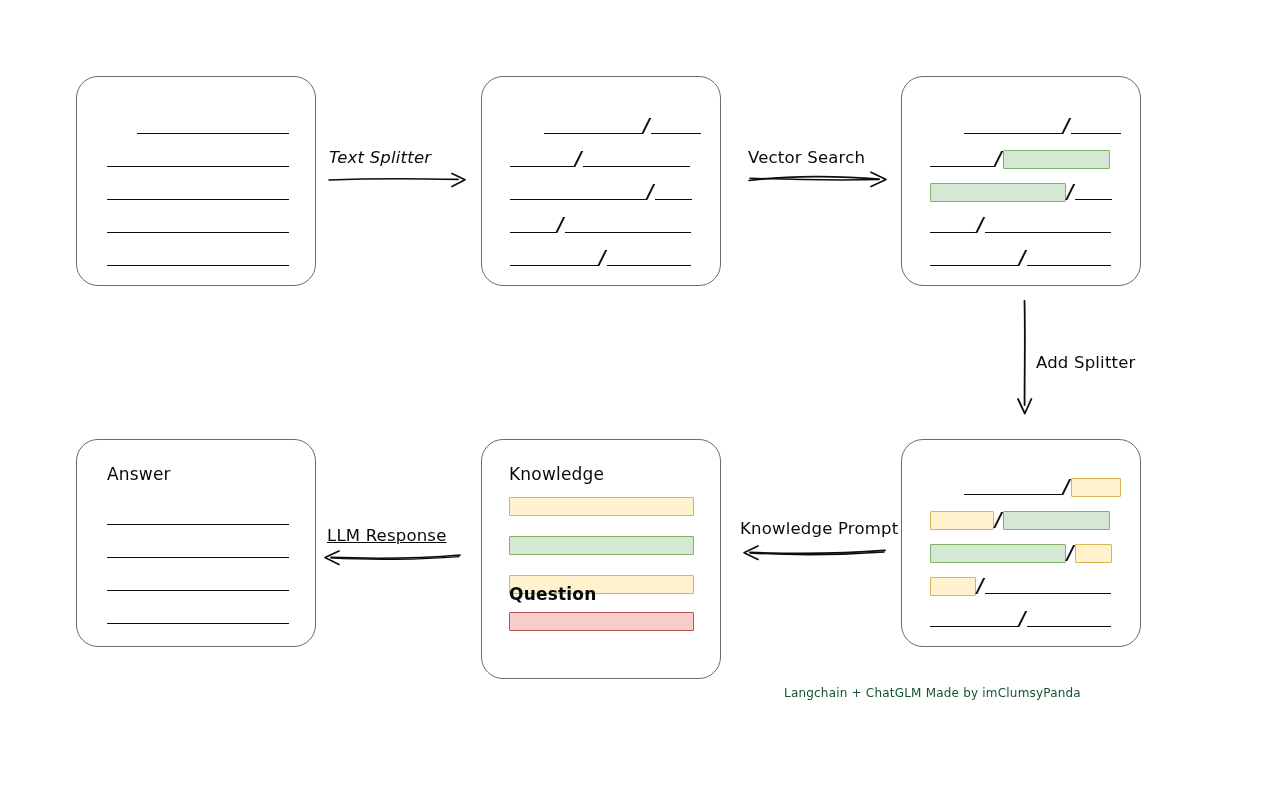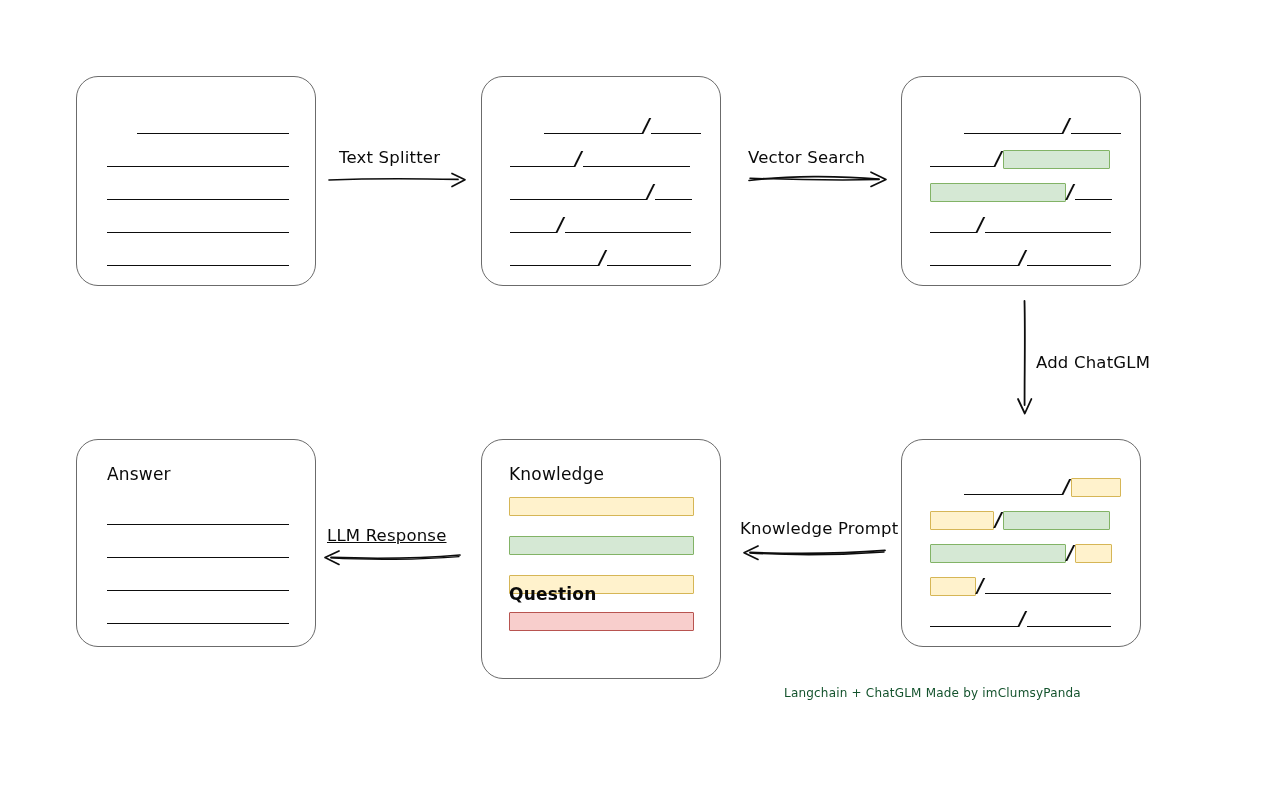--- a/index.html
+++ b/index.html
@@ -151,21 +151,21 @@
         </div>
         <div class="line-row" style="top: 139px; padding-left: 30px;">
           <span class="seg rule" style="width: 182px;"></span>
         </div>
         <div class="line-row" style="top: 172px; padding-left: 30px;">
           <span class="seg rule" style="width: 182px;"></span>
         </div>
       </div>
   </div>
 
-  <div class="edge-label" style="left:339px; top:148px;">Text Splitter</div>
+  <div class="edge-label" style="left:329px; top:148px;font-style:italic;">Text Splitter</div>
   <svg class="arrow-svg" style="left:328px; top:168px;" width="142" height="24" viewBox="0 0 142 24">
     <path d="M1 12 C 40 10.4, 92 10.6, 130 11.4" fill="none" stroke="#0d0d0d" stroke-width="1.7" stroke-linecap="round"></path>
     <path d="M124 5.5 L137 11.7 L124 18.5" fill="none" stroke="#0d0d0d" stroke-width="1.7" stroke-linejoin="round" stroke-linecap="round"></path>
   </svg>
 
   <div class="card" style="left:481px; top:76px; width:240px; height:210px;">
     <div class="card-inner" id="node-split_document">
         <div class="line-row" style="top: 40px; padding-left: 62px;">
           <span class="seg rule" style="width: 98px;"></span>
           <span class="slash">/</span>
@@ -228,21 +228,21 @@
           <span class="slash">/</span>
           <span class="seg rule" style="width: 84px;"></span>
         </div>
       </div>
   </div>
 
   <svg class="arrow-svg" style="left:1010px; top:300px;" width="30" height="118" viewBox="0 0 30 118">
     <path d="M14.5 1 C 15.4 38, 14.4 76, 14.6 105" fill="none" stroke="#0d0d0d" stroke-width="1.8" stroke-linecap="round"></path>
     <path d="M8 99 L14.8 113.5 L21.4 99" fill="none" stroke="#0d0d0d" stroke-width="1.8" stroke-linejoin="round" stroke-linecap="round"></path>
   </svg>
-  <div class="edge-label" style="left:1036px; top:353px;">Add ChatGLM</div>
+  <div class="edge-label" style="left:1036px; top:353px;">Add Splitter</div>
 
   <div class="card" style="left:76px; top:439px; width:240px; height:208px;">
     <div class="card-label" style="left:30px; top:24px;">Answer</div>
     <div class="card-inner" id="node-answer">
         <div class="line-row" style="top: 68px; padding-left: 30px;">
           <span class="seg rule" style="width: 182px;"></span>
         </div>
         <div class="line-row" style="top: 101px; padding-left: 30px;">
           <span class="seg rule" style="width: 182px;"></span>
         </div>

